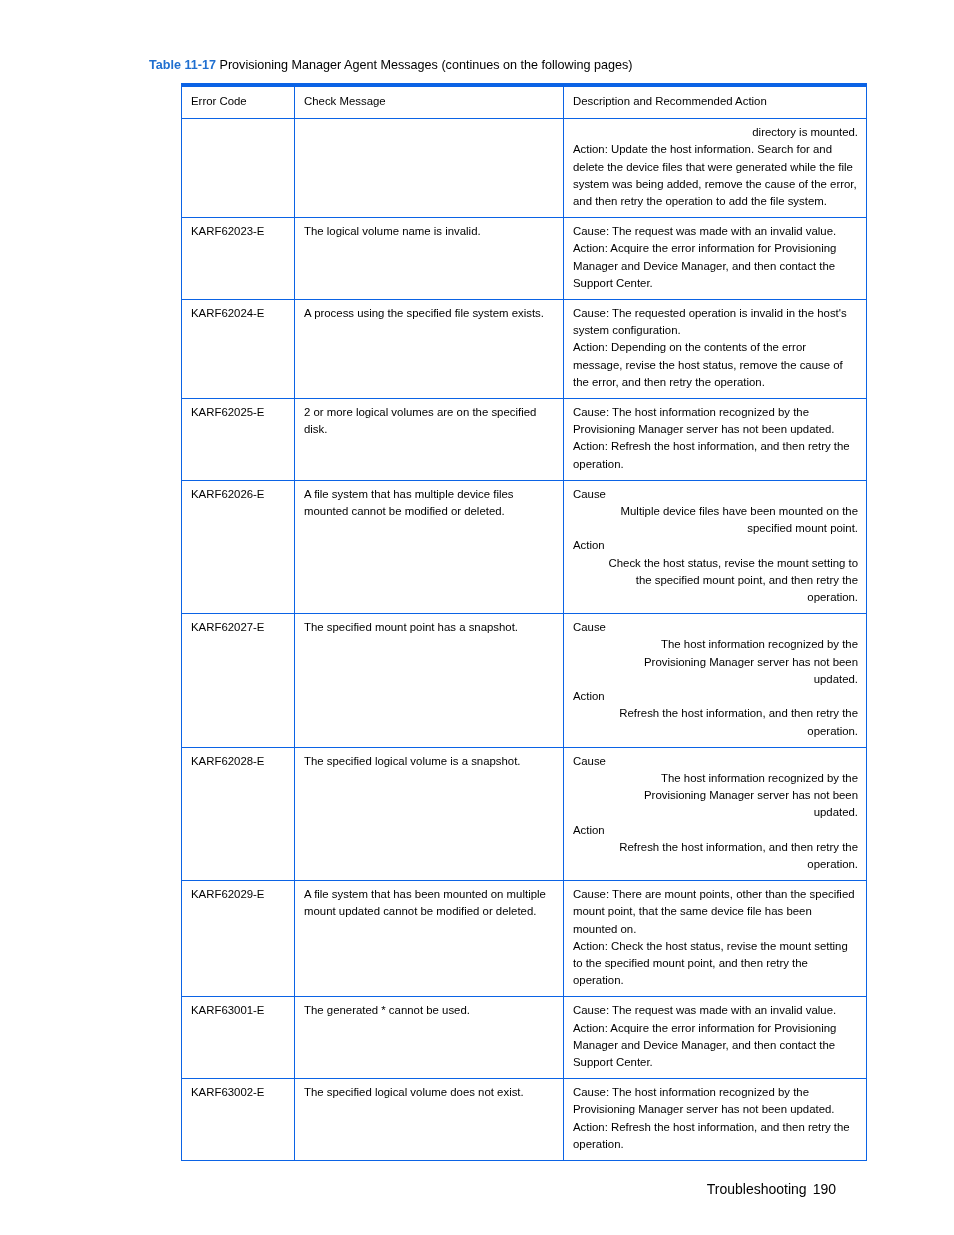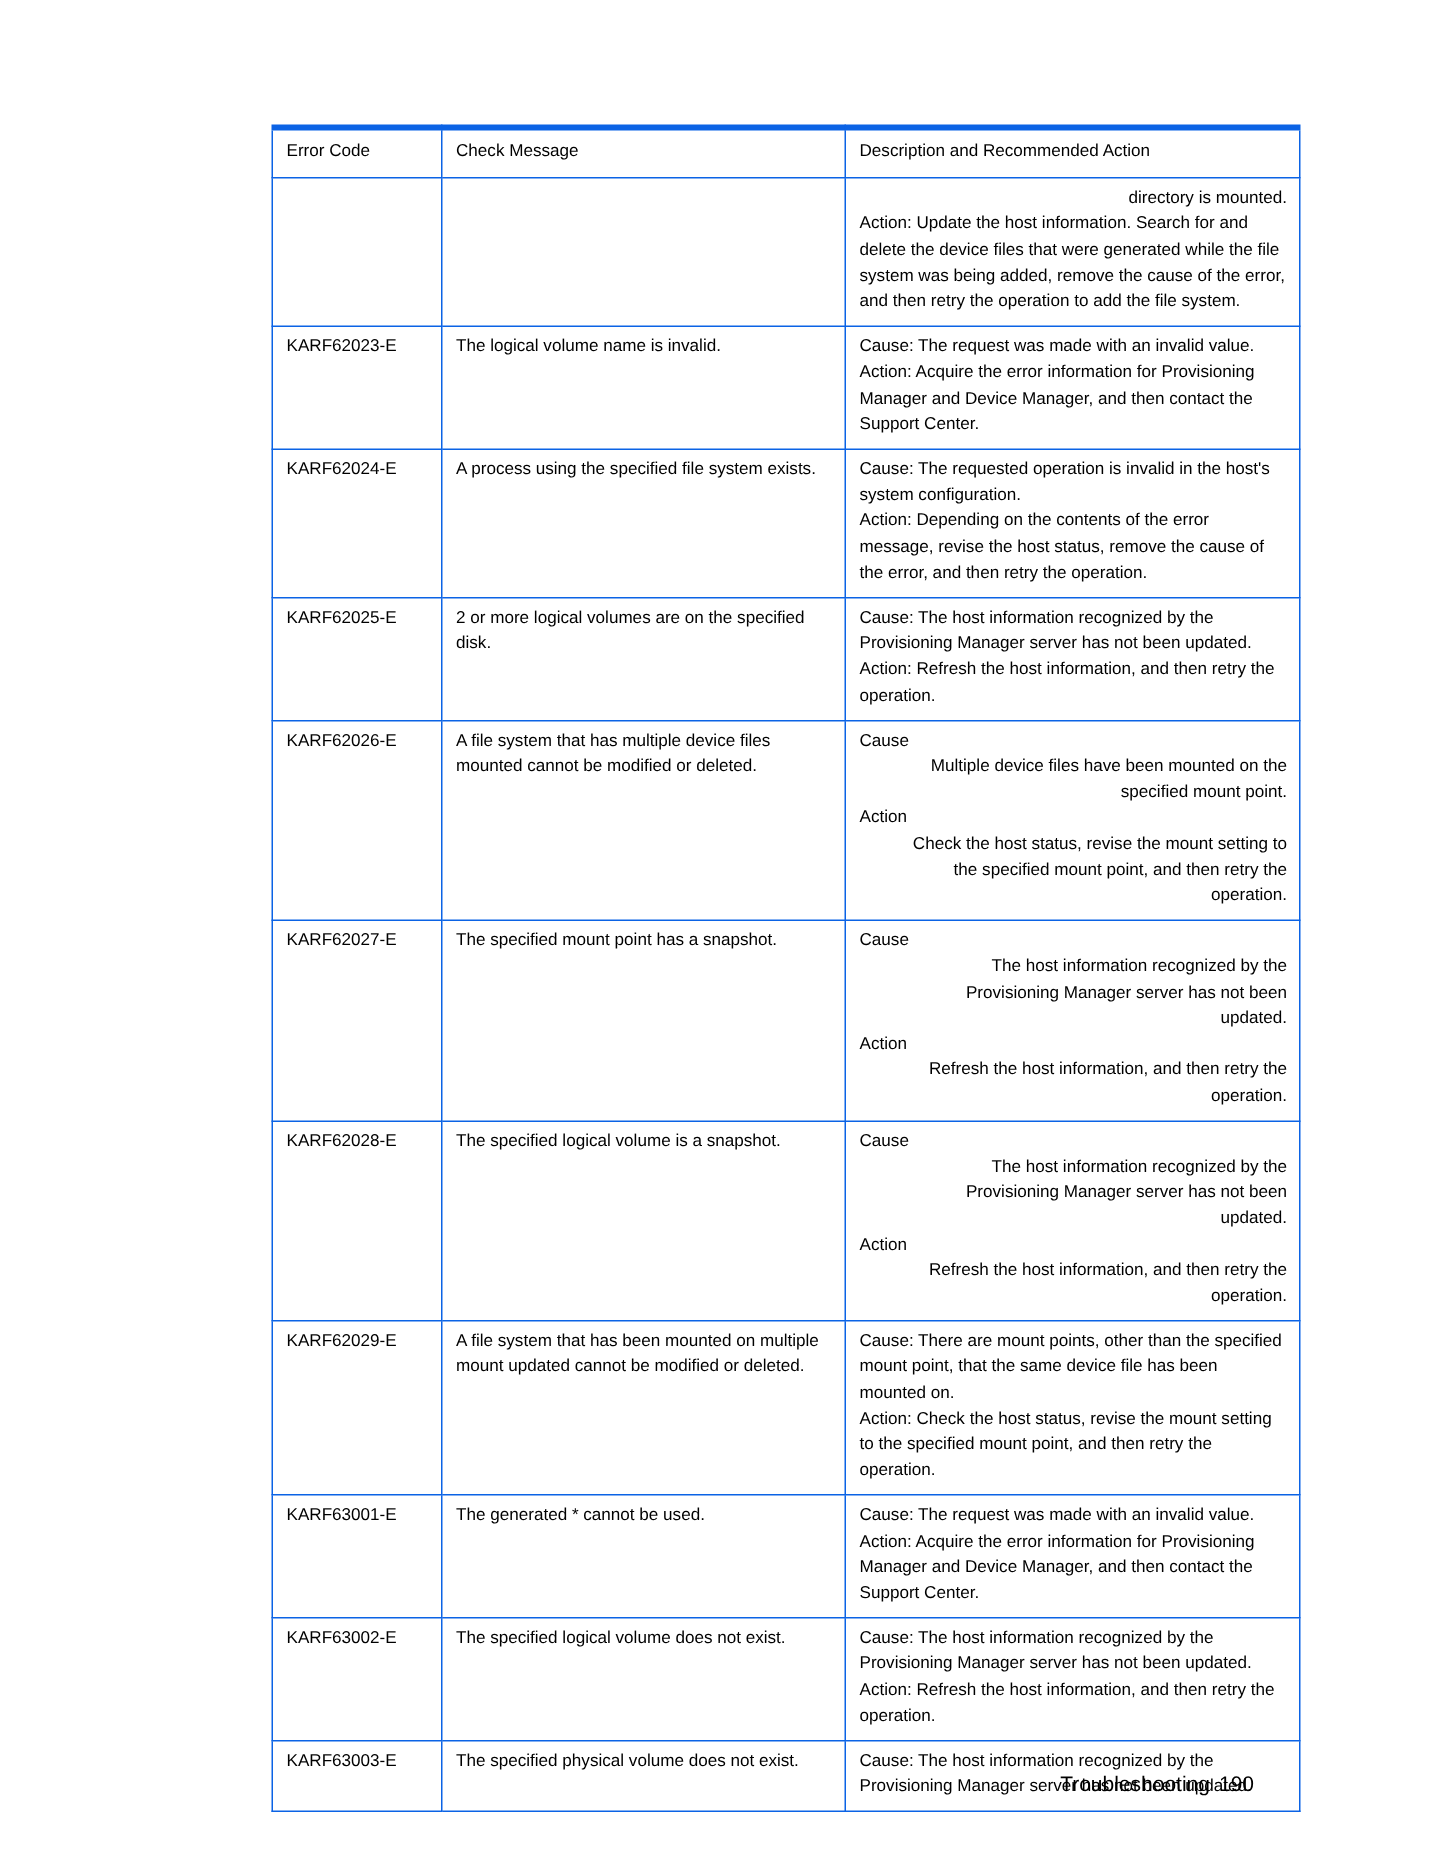--- a/index.html
+++ b/index.html
@@ -93,20 +93,23 @@
     color: #000000;
     white-space: nowrap;
   }
   .footer .pg { margin-left: 6px; }
 </style>
 </head>
 <body>
 
 <div class="page">
 
+  <div class="table-caption">
+    <span class="caption-num">Table 11-17</span><span class="caption-text"> Provisioning Manager Agent Messages (continues on the following pages)</span>
+  </div>
 
   <table class="msg-table">
     <colgroup>
       <col class="c-code">
       <col class="c-message">
       <col class="c-desc">
     </colgroup>
     <tbody id="table-body">
       <tr class="header-row">
         <td>Error Code</td>
@@ -192,27 +195,20 @@
           </td>
         </tr>
         <tr>
           <td class="cell-code">KARF63002-E</td>
           <td>The specified logical volume does not exist.</td>
           <td>
             <p class="p">Cause: The host information recognized by the Provisioning Manager server has not been updated.</p>
             <p class="p">Action: Refresh the host information, and then retry the operation.</p>
           </td>
         </tr>
-        <tr>
-          <td class="cell-code">KARF63003-E</td>
-          <td>The specified physical volume does not exist.</td>
-          <td>
-            <p class="p">Cause: The host information recognized by the Provisioning Manager server has not been updated.</p>
-          </td>
-        </tr>
       </tbody>
   </table>
 
   <div class="footer">
     <span>Troubleshooting</span><span class="pg">190</span>
   </div>
 
 </div>
 
 </body></html>

